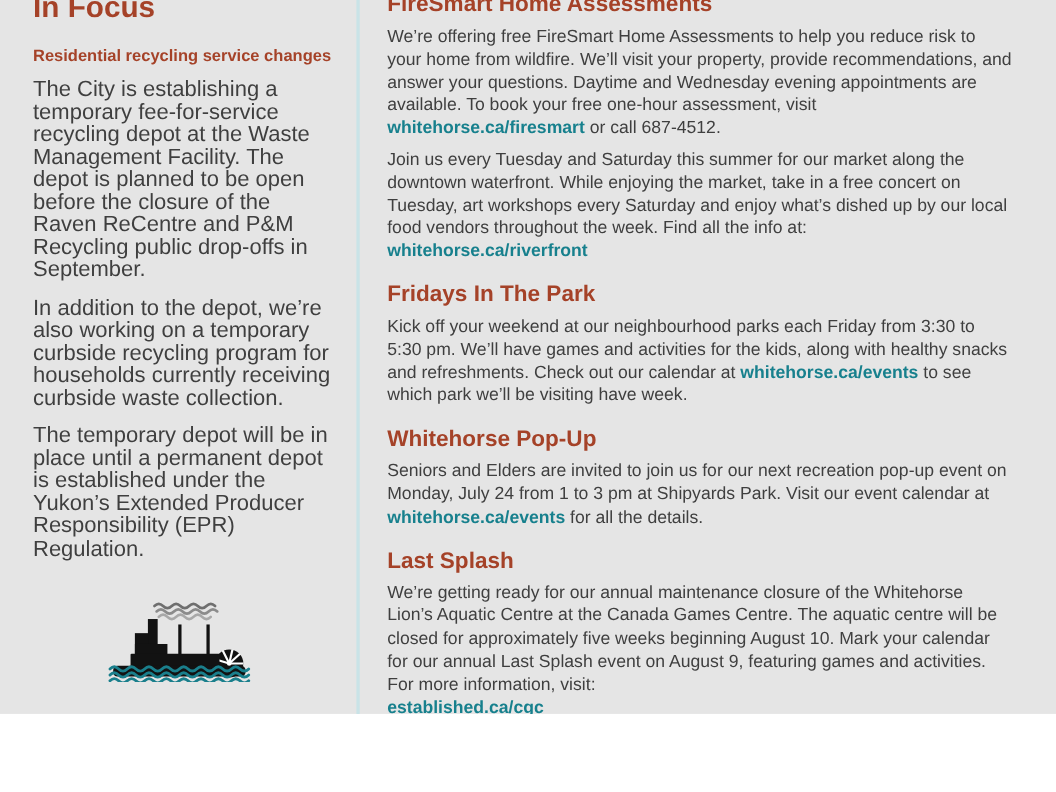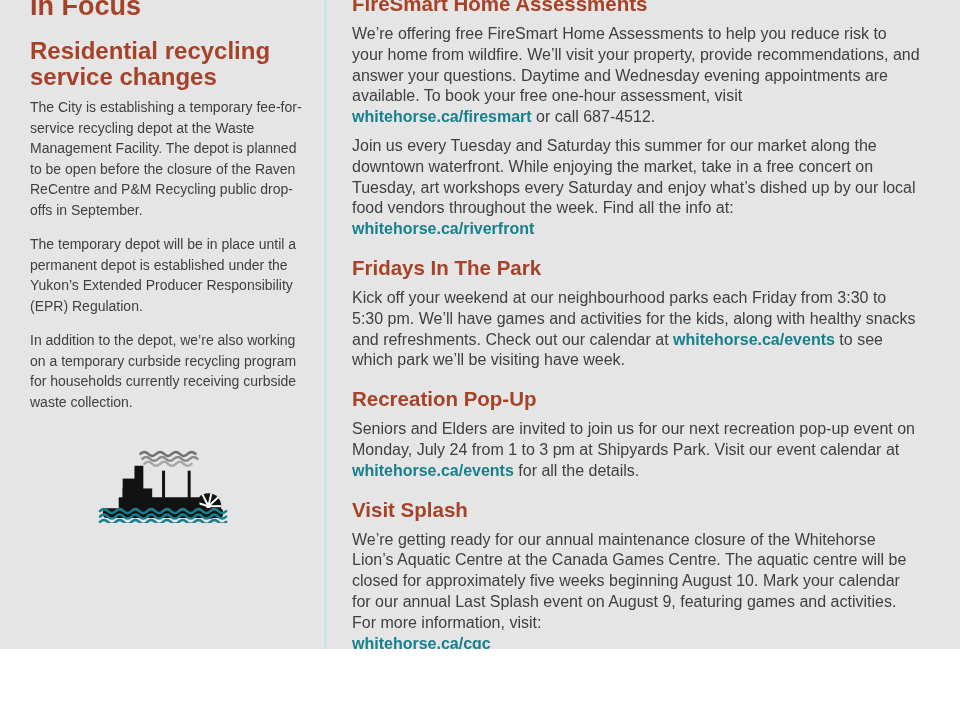--- a/index.html
+++ b/index.html
@@ -21,28 +21,28 @@
   }
   .kicker {
     margin: 0;
     font-size: 27px;
     line-height: 30px;
     font-weight: bold;
     color: #a54228;
   }
   .article-title {
     margin: 17px 0 0 0;
-    font-size: 24px;
+    font-size: 15px;
     line-height: 26px;
     font-weight: bold;
     color: #a54228;
   }
   .left-col p {
     margin: 14px 0 0 0;
-    font-size: 14px;
+    font-size: 20px;
     line-height: 20.5px;
   }
   .left-col p.first { margin-top: 7px; }
   .boat {
     display: block;
     margin: 34px auto 0 auto;
   }
   
   .divider {
     position: absolute;
@@ -81,22 +81,22 @@
 </style>
 </head>
 <body>
 
 <div class="page">
 
   <div class="left-col">
     <h1 class="kicker">In Focus</h1>
     <h2 class="article-title">Residential recycling service changes</h2>
     <p class="first">The City is establishing a temporary fee-for-service recycling depot at the Waste Management Facility. The depot is planned to be open before the closure of the Raven ReCentre and P&amp;M Recycling public drop-offs in September.</p>
+    <p>In addition to the depot, we’re also working on a temporary curbside recycling program for households currently receiving curbside waste collection.</p>
     <p>The temporary depot will be in place until a permanent depot is established under the Yukon’s Extended Producer Responsibility (EPR) Regulation.</p>
-    <p>In addition to the depot, we’re also working on a temporary curbside recycling program for households currently receiving curbside waste collection.</p>
 
     <svg class="boat" width="138" height="77" viewBox="0 0 140 78" aria-hidden="true">
 
       <g fill="none" stroke-linecap="round">
         <path d="M44,8  q4,-4 8,0 t8,0 t8,0 t8,0 t8,0 t8,0 t8,0" stroke="#6f6f6f" stroke-width="2.4"></path>
         <path d="M46,13 q4,-4 8,0 t8,0 t8,0 t8,0 t8,0 t8,0 t8,0" stroke="#8b8b8b" stroke-width="2.4"></path>
         <path d="M48,18 q4,-4 8,0 t8,0 t8,0 t8,0 t8,0 t8,0" stroke="#a8a8a8" stroke-width="2.4"></path>
       </g>
 
       <g>
@@ -141,27 +141,27 @@
     <div class="section">
       <p><span>Join us every Tuesday and Saturday this summer for our market along the downtown waterfront. While enjoying the market, take in a free concert on Tuesday, art workshops every Saturday and enjoy what’s dished up by our local food vendors throughout the week. Find all the info at: </span><a class="link">whitehorse.ca/riverfront</a><span></span></p>
     </div>
 
     <div class="section">
       <h3 class="section-title">Fridays In The Park</h3>
       <p><span>Kick off your weekend at our neighbourhood parks each Friday from 3:30 to 5:30 pm. We’ll have games and activities for the kids, along with healthy snacks and refreshments. Check out our calendar at </span><a class="link">whitehorse.ca/events</a><span> to see which park we’ll be visiting have week.</span></p>
     </div>
 
     <div class="section">
-      <h3 class="section-title">Recreation Pop-Up</h3>
+      <h3 class="section-title">Whitehorse Pop-Up</h3>
       <p><span>Seniors and Elders are invited to join us for our next recreation pop-up event on Monday, July 24 from 1 to 3 pm at Shipyards Park. Visit our event calendar at </span><a class="link">whitehorse.ca/events</a><span> for all the details.</span></p>
     </div>
 
     <div class="section">
-      <h3 class="section-title">Visit Splash</h3>
-      <p><span>We’re getting ready for our annual maintenance closure of the Whitehorse Lion’s Aquatic Centre at the Canada Games Centre. The aquatic centre will be closed for approximately five weeks beginning August 10. Mark your calendar for our annual Last Splash event on August 9, featuring games and activities. For more information, visit:</span><br><a class="link">whitehorse.ca/cgc</a></p>
+      <h3 class="section-title">Last Splash</h3>
+      <p><span>We’re getting ready for our annual maintenance closure of the Whitehorse Lion’s Aquatic Centre at the Canada Games Centre. The aquatic centre will be closed for approximately five weeks beginning August 10. Mark your calendar for our annual Last Splash event on August 9, featuring games and activities. For more information, visit:</span><br><a class="link">established.ca/cgc</a></p>
     </div>
 
     <div class="section">
       <h3 class="section-title">Summer Recess</h3>
     </div>
 
   </div>
 </div>
 
 </body></html>

